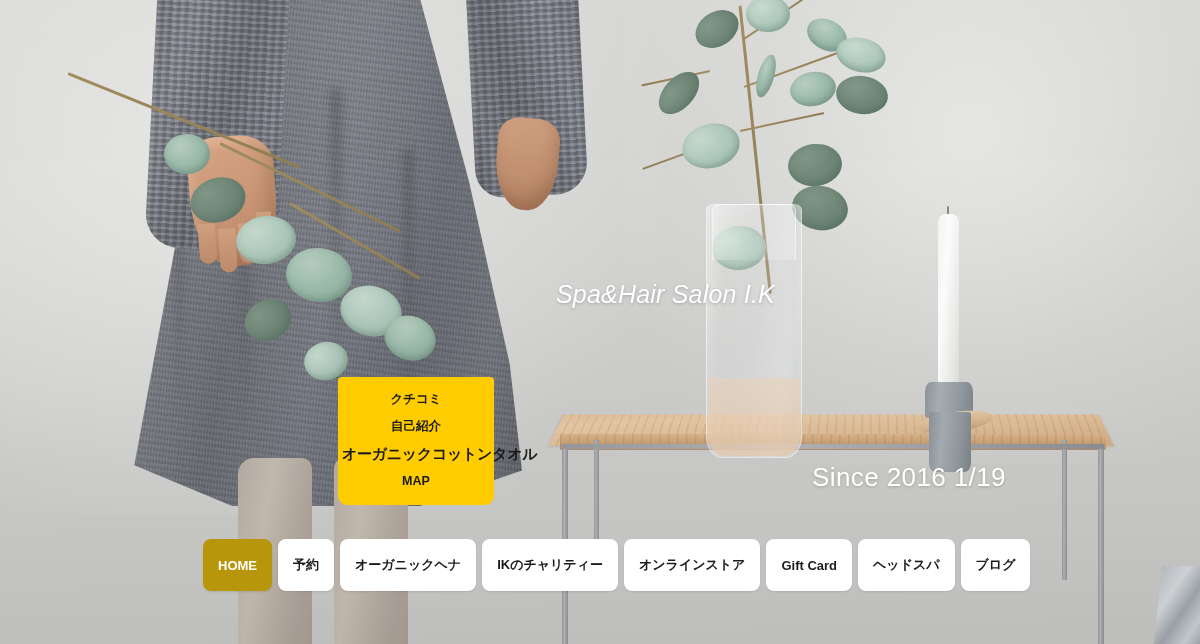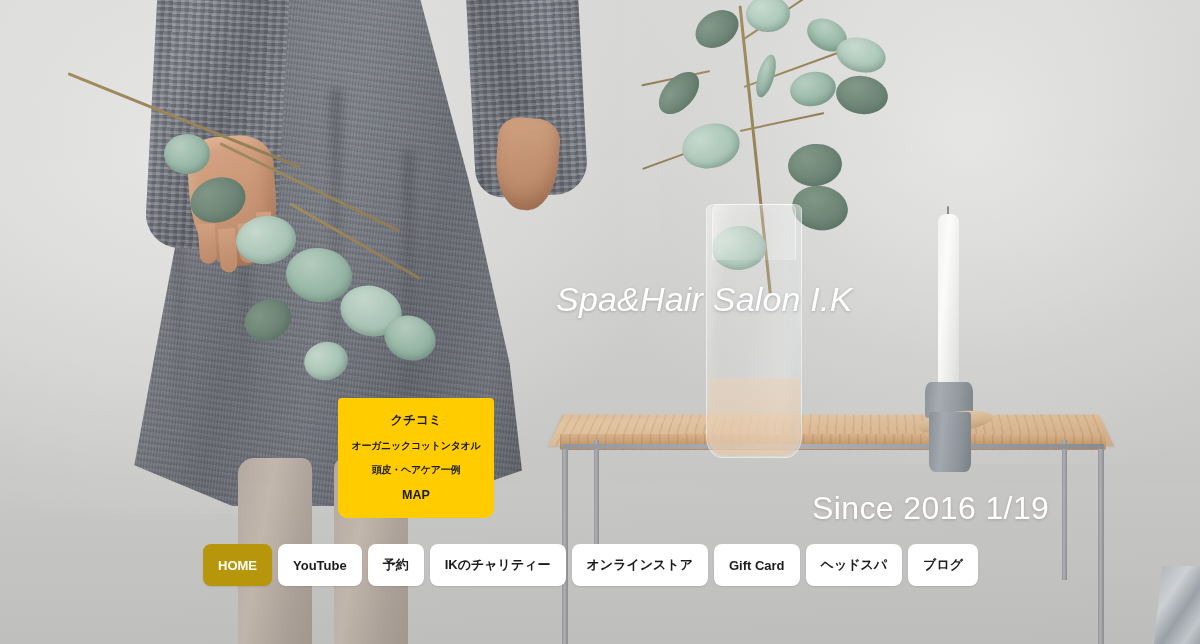--- a/index.html
+++ b/index.html
@@ -255,76 +255,76 @@
   .photo-tone {
     position: absolute; inset: 0;
     background: linear-gradient(180deg, rgba(255,255,255,.04) 0%, rgba(0,0,0,.03) 100%);
     pointer-events: none;
   }
 
   
   .site-title {
     position: absolute;
     left: 556px; top: 280px;
-    font-size: 34px;
+    font-size: 25px;
     font-style: italic;
     font-weight: 400;
     color: #ffffff;
     letter-spacing: .2px;
     white-space: nowrap;
     text-shadow: 0 1px 3px rgba(80,80,80,.35);
   }
   .since-text {
     position: absolute;
-    left: 812px; top: 490px;
-    font-size: 32px;
+    left: 812px; top: 462px;
+    font-size: 26px;
     font-weight: 400;
     color: #ffffff;
     letter-spacing: .4px;
     white-space: nowrap;
     text-shadow: 0 1px 3px rgba(110,90,70,.35);
   }
 
   
   .dropdown {
     position: absolute;
-    left: 338px; top: 398px;
+    left: 338px; top: 377px;
     width: 156px;
     background: #ffcc00;
     border-radius: 4px 4px 9px 9px;
     padding: 9px 4px 10px;
     z-index: 30;
   }
   .dropdown-item {
     display: block;
     text-align: center;
     font-size: 12.5px;
     font-weight: 700;
     color: #1b1b1b;
     line-height: 1;
     padding: 7px 0;
     white-space: nowrap;
     cursor: pointer;
   }
-  .dropdown-item.wide { font-size: 10px; letter-spacing: -.3px; }
+  .dropdown-item.wide { font-size: 15px; letter-spacing: -.3px; }
 
   
   .navbar {
     position: absolute;
     left: 0; top: 544px;
     width: 1200px;
     height: 42px;
     display: flex;
     align-items: center;
     gap: 6px;
     padding-left: 203px;
     z-index: 40;
   }
   .nav-btn {
-    height: 42px;
+    height: 52px;
     display: flex;
     align-items: center;
     justify-content: center;
     padding: 0 15px;
     background: #ffffff;
     color: #1c1c1c;
     font-size: 13px;
     font-weight: 700;
     border-radius: 8px;
     white-space: nowrap;
@@ -427,29 +427,29 @@
 
     <div class="bg-object"></div>
     <div class="photo-tone"></div>
   </div>
 
   <div class="site-title">Spa&amp;Hair Salon I.K</div>
   <div class="since-text">Since 2016 1/19</div>
 
   <div class="dropdown" id="dropdown-menu">
       <div class="dropdown-item">クチコミ</div>
+      <div class="dropdown-item">自己紹介</div>
       <div class="dropdown-item wide">オーガニックコットンタオル</div>
-      <div class="dropdown-item wide">頭皮・ヘアケア一例</div>
       <div class="dropdown-item">MAP</div>
     </div>
 
   <nav class="navbar" id="navbar">
       <div class="nav-btn active">HOME</div>
-      <div class="nav-btn">YouTube</div>
       <div class="nav-btn">予約</div>
+      <div class="nav-btn">オーガニックヘナ</div>
       <div class="nav-btn">IKのチャリティー</div>
       <div class="nav-btn">オンラインストア</div>
       <div class="nav-btn">Gift Card</div>
       <div class="nav-btn">ヘッドスパ</div>
       <div class="nav-btn">ブログ</div>
     </nav>
 
 </div>
 
 </body></html>

